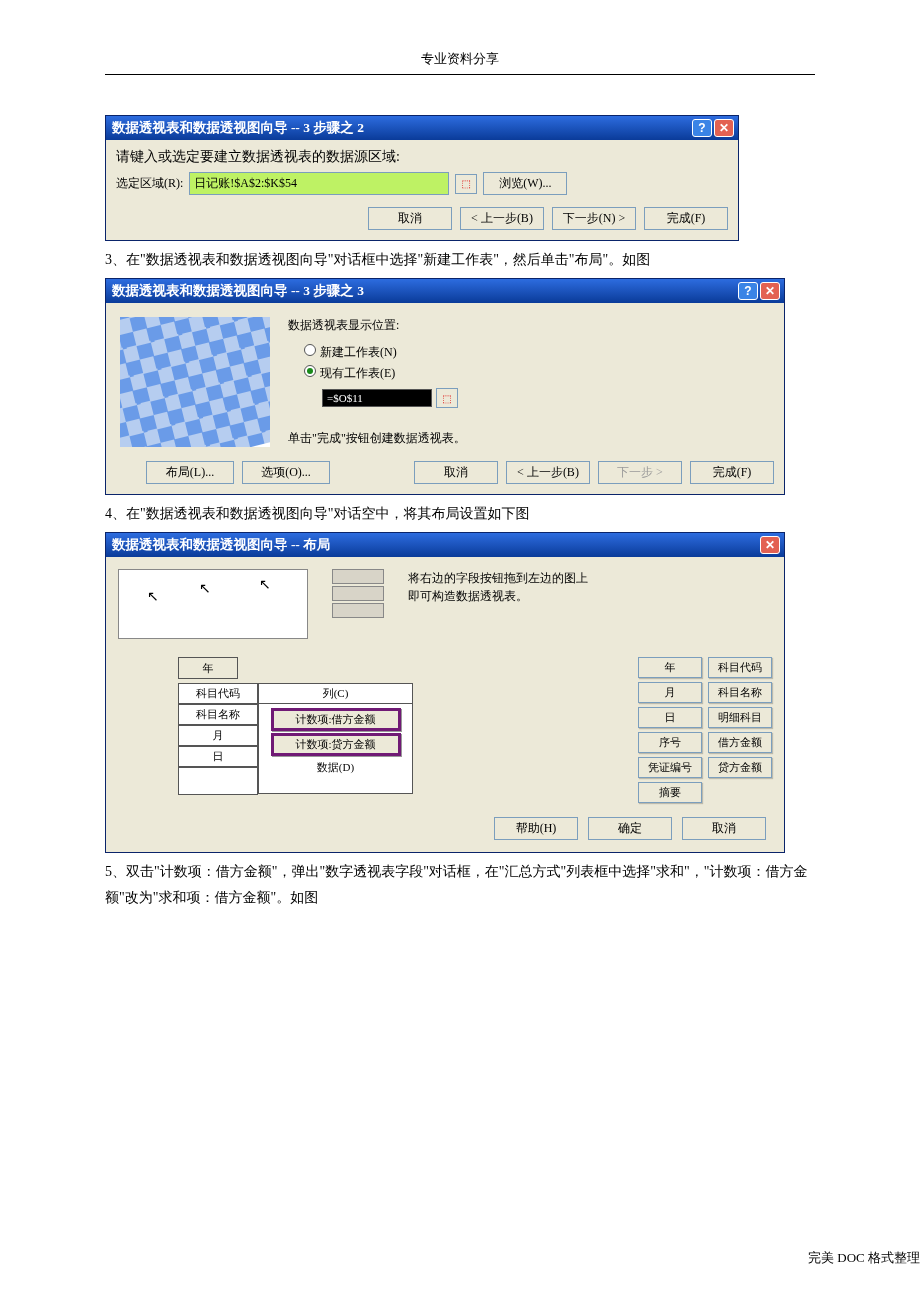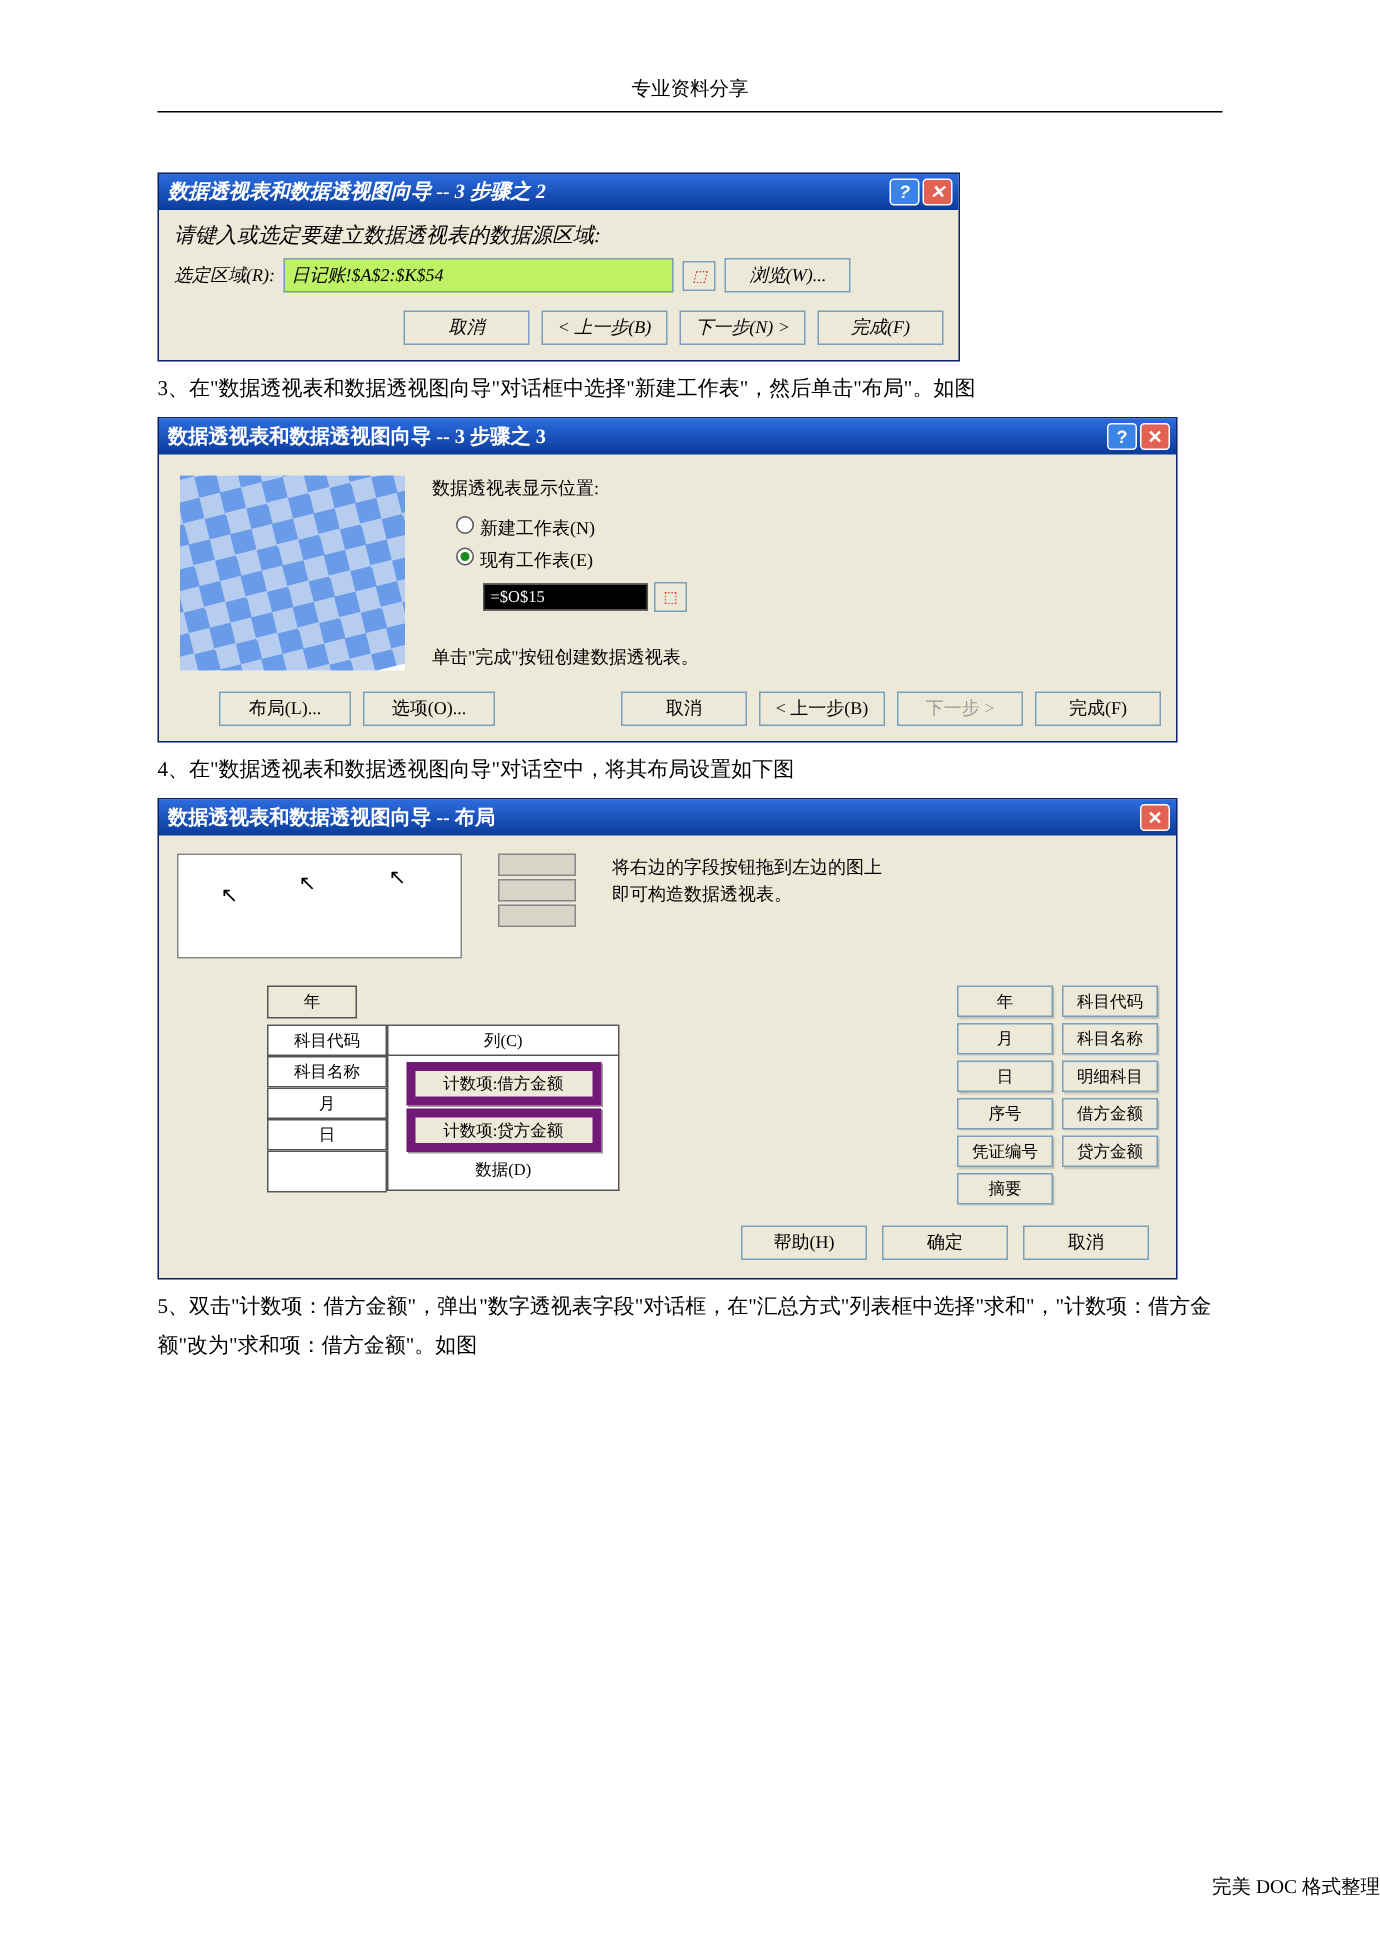--- a/index.html
+++ b/index.html
@@ -185,21 +185,21 @@
     padding: 2px 4px;
     min-height: 20px;
   }
   .col-data-area { display:flex; flex-direction:column; }
   .col-drop { width: 155px; border: 1px solid #555; background:#fff; text-align:center; padding:2px 0; font-size:11px;}
   .data-drop {
     width: 155px; min-height: 90px; border: 1px solid #555; border-top:none;
     background: #fff; display:flex; flex-direction:column; align-items:center; padding-top:4px; gap:2px;
   }
   .dropped-field {
-    border: 6px solid #701a75;
+    border: 3px solid #701a75;
     background: #ece9d8;
     font-size: 11px;
     padding: 1px 6px;
     width: 130px;
     text-align: center;
     box-shadow: 1px 1px 0 #999;
   }
   .field-palette { display: flex; gap: 6px; }
   .fcol { display: flex; flex-direction: column; gap: 4px; }
   .field-btn {
@@ -215,21 +215,21 @@
   .row-page-wrap { display:flex; flex-direction:column; }
   .page-label-row { display:flex; }
   .page-box { width:60px; height:22px; border:1px solid #555; background:#ece9d8; font-size:11px; text-align:center; line-height:20px;}
 </style>
 </head>
 <body>
 
 <div class="page">
   <div class="header-text">专业资料分享</div>
 
-  <div class="dialog" style="width:535px;font-style:italic;">
+  <div class="dialog" style="width:634px;">
     <div class="titlebar">
       <span class="title-text">数据透视表和数据透视图向导 -- 3 步骤之 2</span>
       <span class="title-btn help-btn">?</span>
       <span class="title-btn close-btn">✕</span>
     </div>
     <div class="dialog-body">
       <div class="prompt">请键入或选定要建立数据透视表的数据源区域:</div>
       <div class="row">
         <span class="label">选定区域(R):</span>
         <span class="range-input">日记账!$A$2:$K$54</span>
@@ -259,21 +259,21 @@
         <div class="d2-q">数据透视表显示位置:</div>
         <div class="radio-row">
           <span class="radio"></span>
           <span>新建工作表(N)</span>
         </div>
         <div class="radio-row">
           <span class="radio checked"></span>
           <span>现有工作表(E)</span>
         </div>
         <div class="sheet-ref">
-          <span class="sheet-input">=$O$15</span>
+          <span class="sheet-input">=$O$11</span>
           <span class="ref-btn">⬚</span>
         </div>
         <div class="hint">单击"完成"按钮创建数据透视表。</div>
       </div>
     </div>
     <div class="btn-row" style="padding:6px 10px 10px 10px; justify-content:flex-start;">
       <div style="display:flex; gap:8px; width:100%;padding-left:30px;">
         <span class="btn" style="min-width:88px;">布局(L)...</span>
         <span class="btn" style="min-width:88px;">选项(O)...</span>
         <span style="flex:1"></span>

